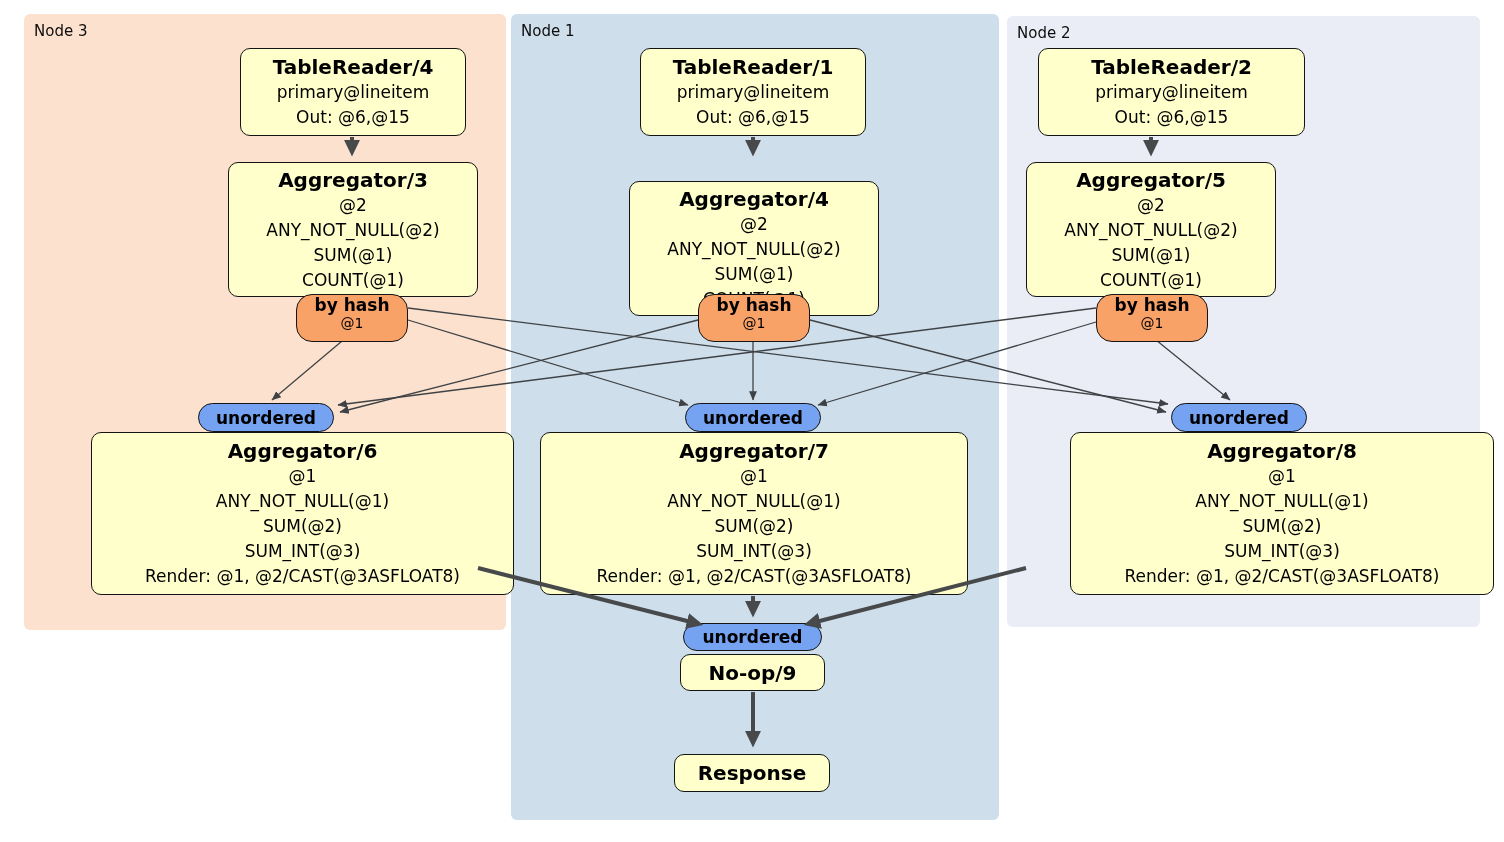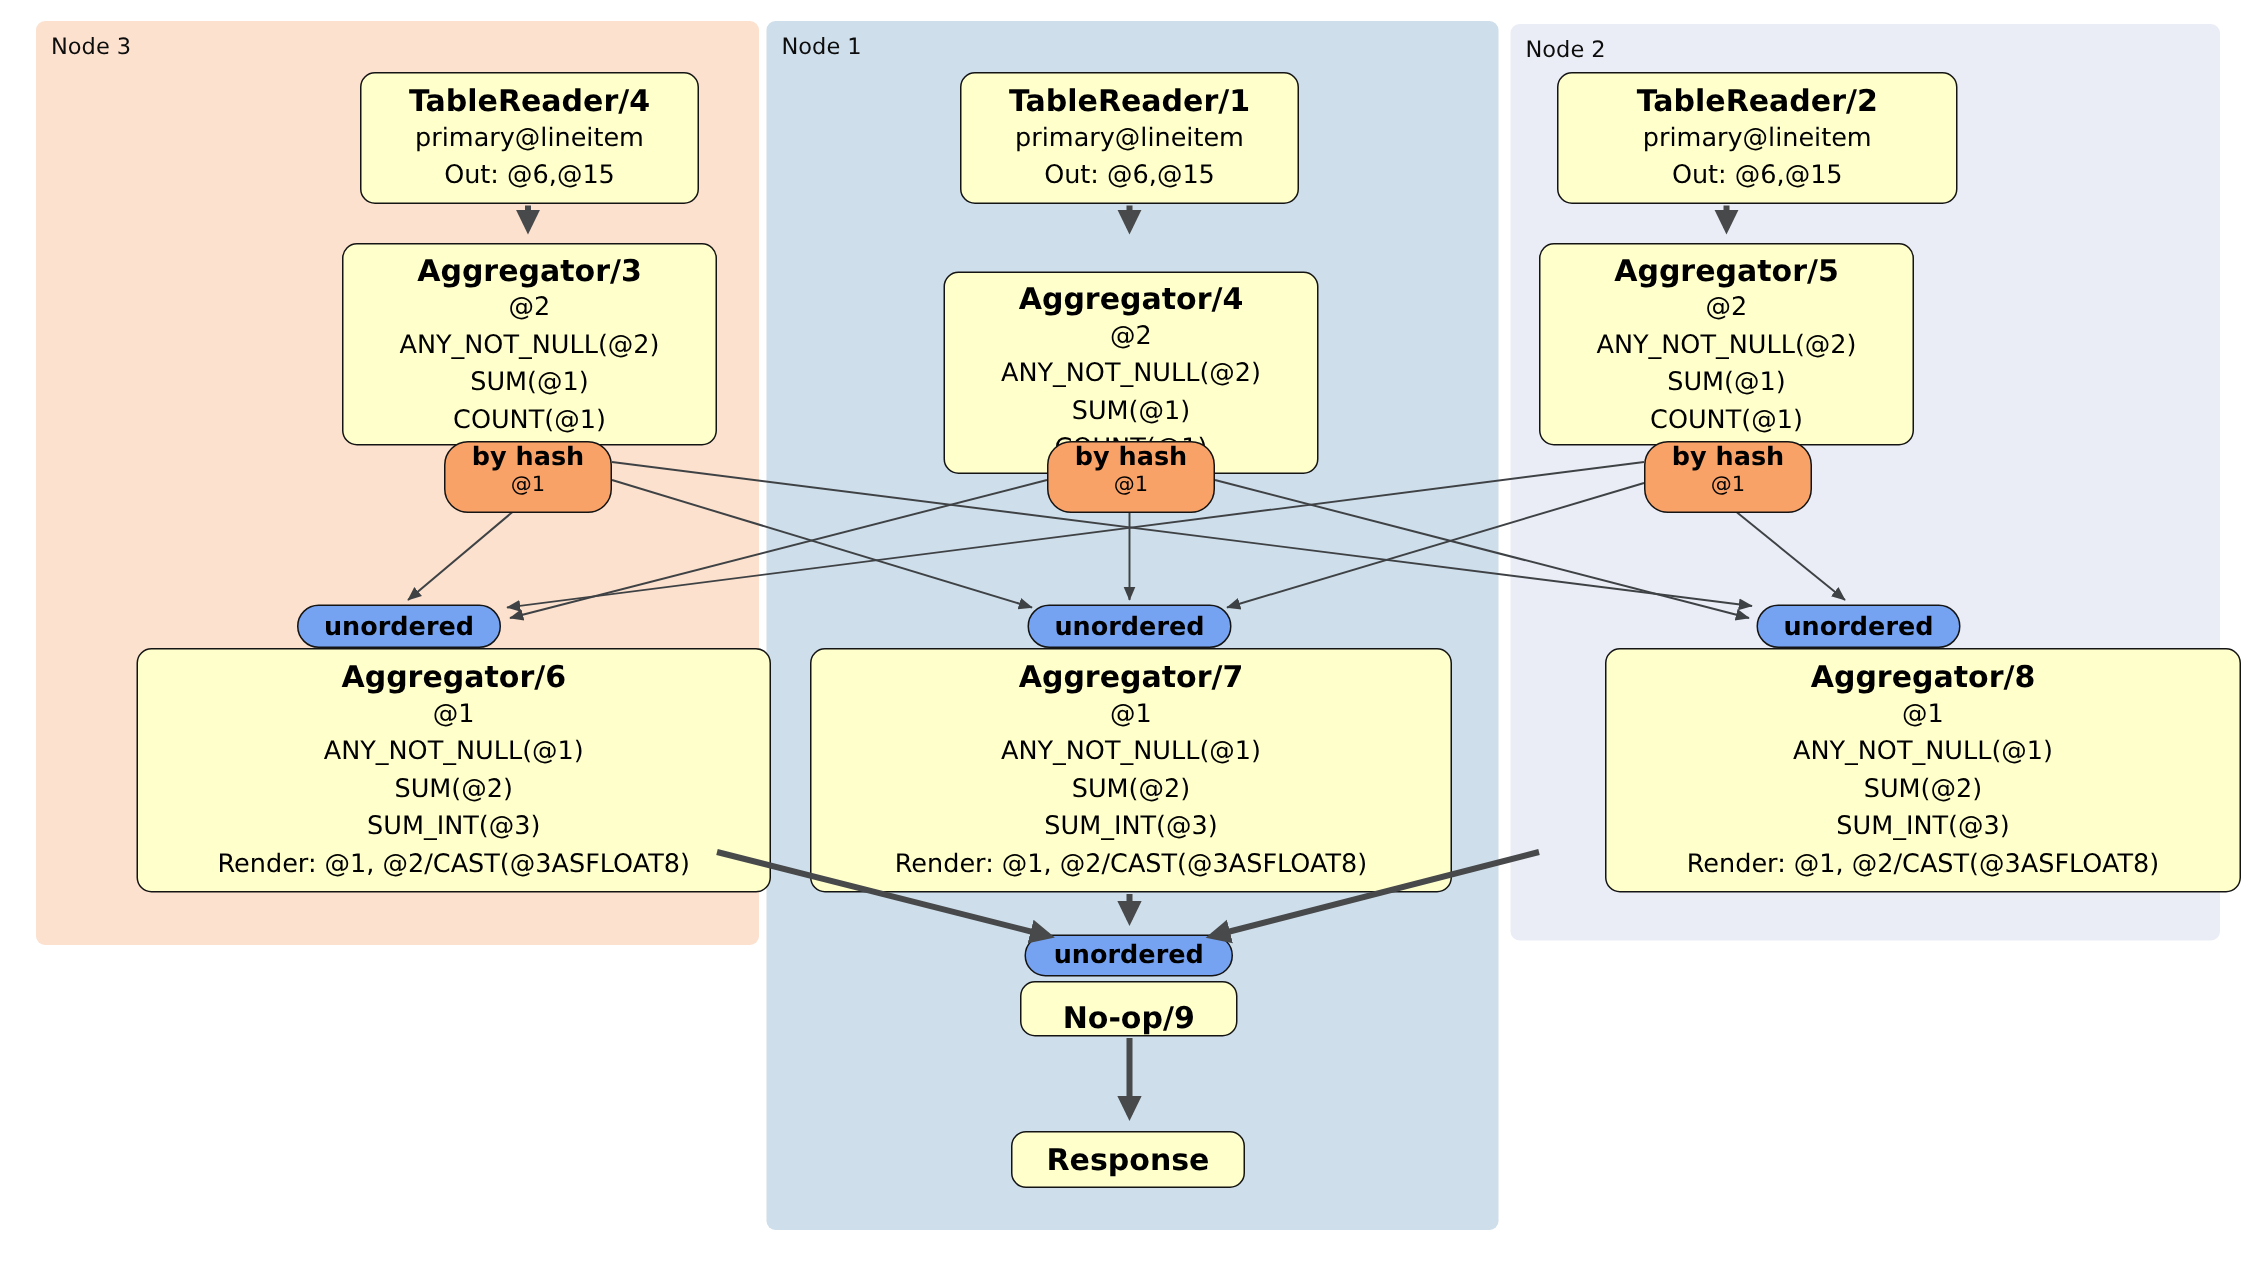--- a/index.html
+++ b/index.html
@@ -56,21 +56,21 @@
 
   #sync0{left:198px;top:403px;width:136px;height:29px;}
   #sync1{left:685px;top:403px;width:136px;height:29px;}
   #sync2{left:1171px;top:403px;width:136px;height:29px;}
 
   #agg6{left:55px;top:432px;width:423px;height:163px;margin-left:36px;}
   #agg7{left:540px;top:432px;width:428px;height:163px;}
   #agg8{left:1026px;top:432px;width:424px;height:163px;margin-left:44px;}
 
   #sync3{left:683px;top:623px;width:139px;height:28px;}
-  #noop{left:680px;top:654px;width:145px;height:37px;justify-content:flex-end;}
+  #noop{left:680px;top:654px;width:145px;height:37px;}
   #response{left:674px;top:754px;width:156px;height:38px;}
 
   #label-node3{left:34px;top:22px;}
   #label-node1{left:521px;top:22px;}
   #label-node2{left:1017px;top:24px;}
 </style>
 </head>
 <body>
 
 <div id="canvas">

